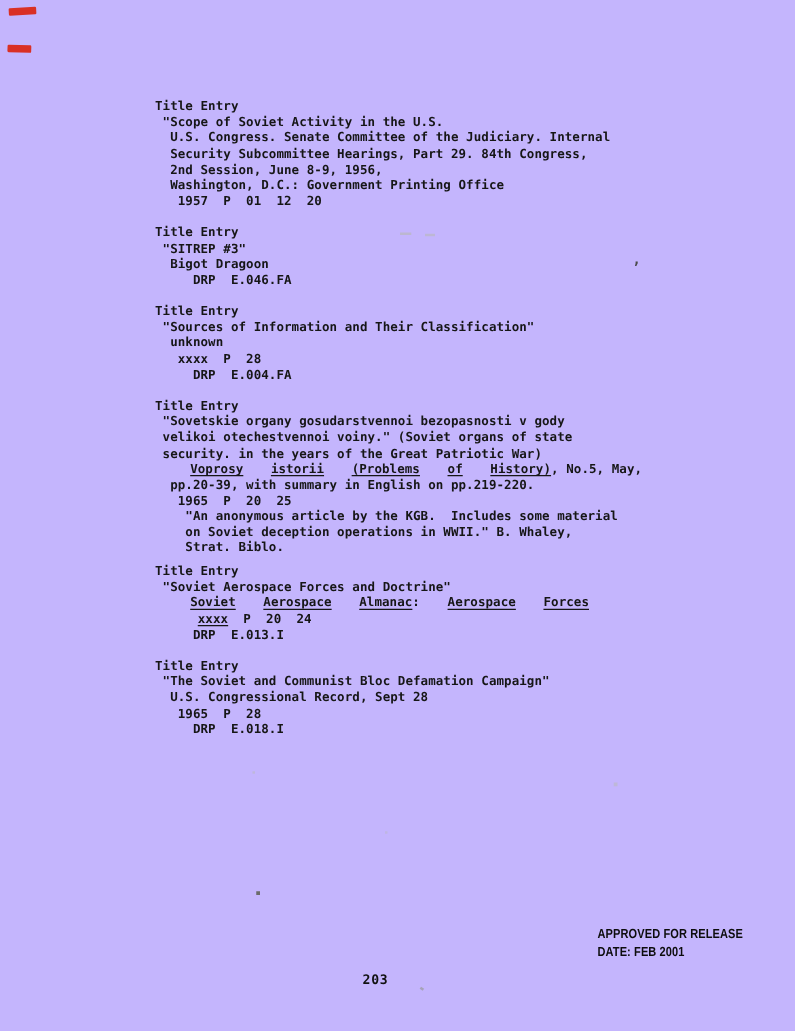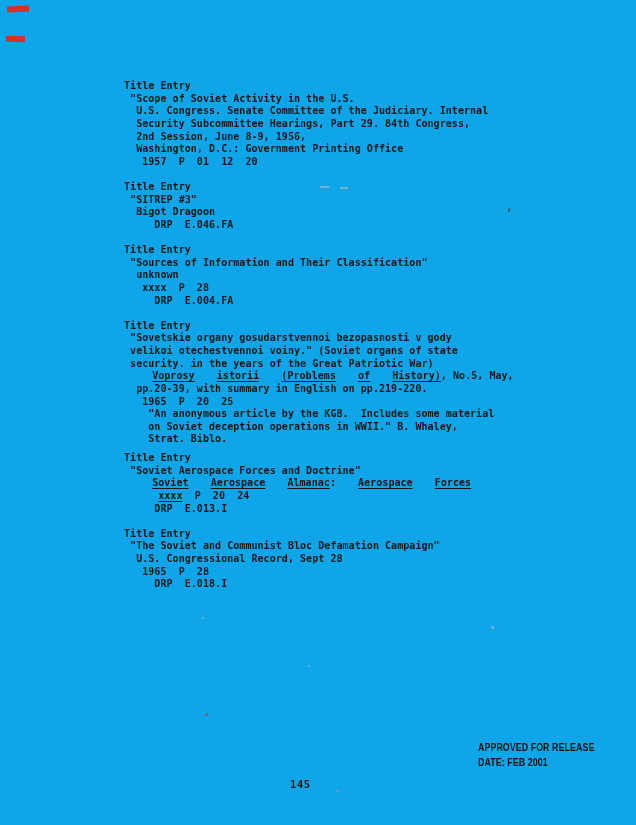--- a/index.html
+++ b/index.html
@@ -53,36 +53,36 @@
   }
   #speck-1{left:202px;top:617px;width:2px;height:2px;opacity:.5;}
   #speck-2{left:491px;top:626px;width:3px;height:3px;opacity:.55;}
   #speck-3{left:308px;top:665px;width:2px;height:2px;opacity:.4;}
   #speck-4{left:205px;top:713px;width:2.5px;height:2.5px;background:#6b6b6b;}
   #speck-5{left:336px;top:790px;width:3px;height:2px;background:#9a9a9a;opacity:.7;transform:rotate(35deg);}
 </style>
 </head>
 <body>
 
-<div id="page" style="background: #0ea5e9;">
+<div id="page" style="background: #c4b5fd;">
 
   <div id="red-mark-1" class="red-mark" style="background: rgb(217, 48, 37);"></div>
   <div id="red-mark-2" class="red-mark" style="background: rgb(217, 48, 37);"></div>
 
   <div id="entries" style="color: rgb(22, 22, 22);"><div class="entry"><div class="line"><span>Title Entry</span></div><div class="line"><span> "Scope of Soviet Activity in the U.S.</span></div><div class="line"><span>  U.S. Congress. Senate Committee of the Judiciary. Internal</span></div><div class="line"><span>  Security Subcommittee Hearings, Part 29. 84th Congress,</span></div><div class="line"><span>  2nd Session, June 8-9, 1956,</span></div><div class="line"><span>  Washington, D.C.: Government Printing Office</span></div><div class="line"><span>   1957  P  01  12  20</span></div></div><div class="entry"><div class="line"><span>Title Entry</span></div><div class="line"><span> "SITREP #3"</span></div><div class="line"><span>  Bigot Dragoon</span></div><div class="line"><span>     DRP  E.046.FA</span></div></div><div class="entry"><div class="line"><span>Title Entry</span></div><div class="line"><span> "Sources of Information and Their Classification"</span></div><div class="line"><span>  unknown</span></div><div class="line"><span>   xxxx  P  28</span></div><div class="line"><span>     DRP  E.004.FA</span></div></div><div class="entry"><div class="line"><span>Title Entry</span></div><div class="line"><span> "Sovetskie organy gosudarstvennoi bezopasnosti v gody</span></div><div class="line"><span> velikoi otechestvennoi voiny." (Soviet organs of state</span></div><div class="line"><span> security. in the years of the Great Patriotic War)</span></div><div class="line"><span>  </span><span class="u">Voprosy</span><span> </span><span class="u">istorii</span><span> </span><span class="u">(Problems</span><span> </span><span class="u">of</span><span> </span><span class="u">History)</span><span>, No.5, May,</span></div><div class="line"><span>  pp.20-39, with summary in English on pp.219-220.</span></div><div class="line"><span>   1965  P  20  25</span></div><div class="line"><span>    "An anonymous article by the KGB.  Includes some material</span></div><div class="line"><span>    on Soviet deception operations in WWII." B. Whaley,</span></div><div class="line"><span>    Strat. Biblo.</span></div></div><div class="entry"><div class="line"><span>Title Entry</span></div><div class="line"><span> "Soviet Aerospace Forces and Doctrine"</span></div><div class="line"><span>  </span><span class="u">Soviet</span><span> </span><span class="u">Aerospace</span><span> </span><span class="u">Almanac</span><span>: </span><span class="u">Aerospace</span><span> </span><span class="u">Forces</span></div><div class="line"><span>   </span><span class="u">xxxx</span><span>  P  20  24</span></div><div class="line"><span>     DRP  E.013.I</span></div></div><div class="entry"><div class="line"><span>Title Entry</span></div><div class="line"><span> "The Soviet and Communist Bloc Defamation Campaign"</span></div><div class="line"><span>  U.S. Congressional Record, Sept 28</span></div><div class="line"><span>   1965  P  28</span></div><div class="line"><span>     DRP  E.018.I</span></div></div></div>
 
   <div id="speck-dash-1" class="speck"></div>
   <div id="speck-dash-2" class="speck"></div>
   <div id="artifact-comma">,</div>
   <div id="speck-1" class="speck"></div>
   <div id="speck-2" class="speck"></div>
   <div id="speck-3" class="speck"></div>
   <div id="speck-4" class="speck"></div>
   <div id="speck-5" class="speck"></div>
 
   <div id="stamp" style="color: rgb(13, 13, 13);">
     <div>APPROVED FOR RELEASE</div>
     <div>DATE: FEB 2001</div>
   </div>
 
-  <div id="page-number">145</div>
+  <div id="page-number">203</div>
 
 </div>
 
 </body></html>

